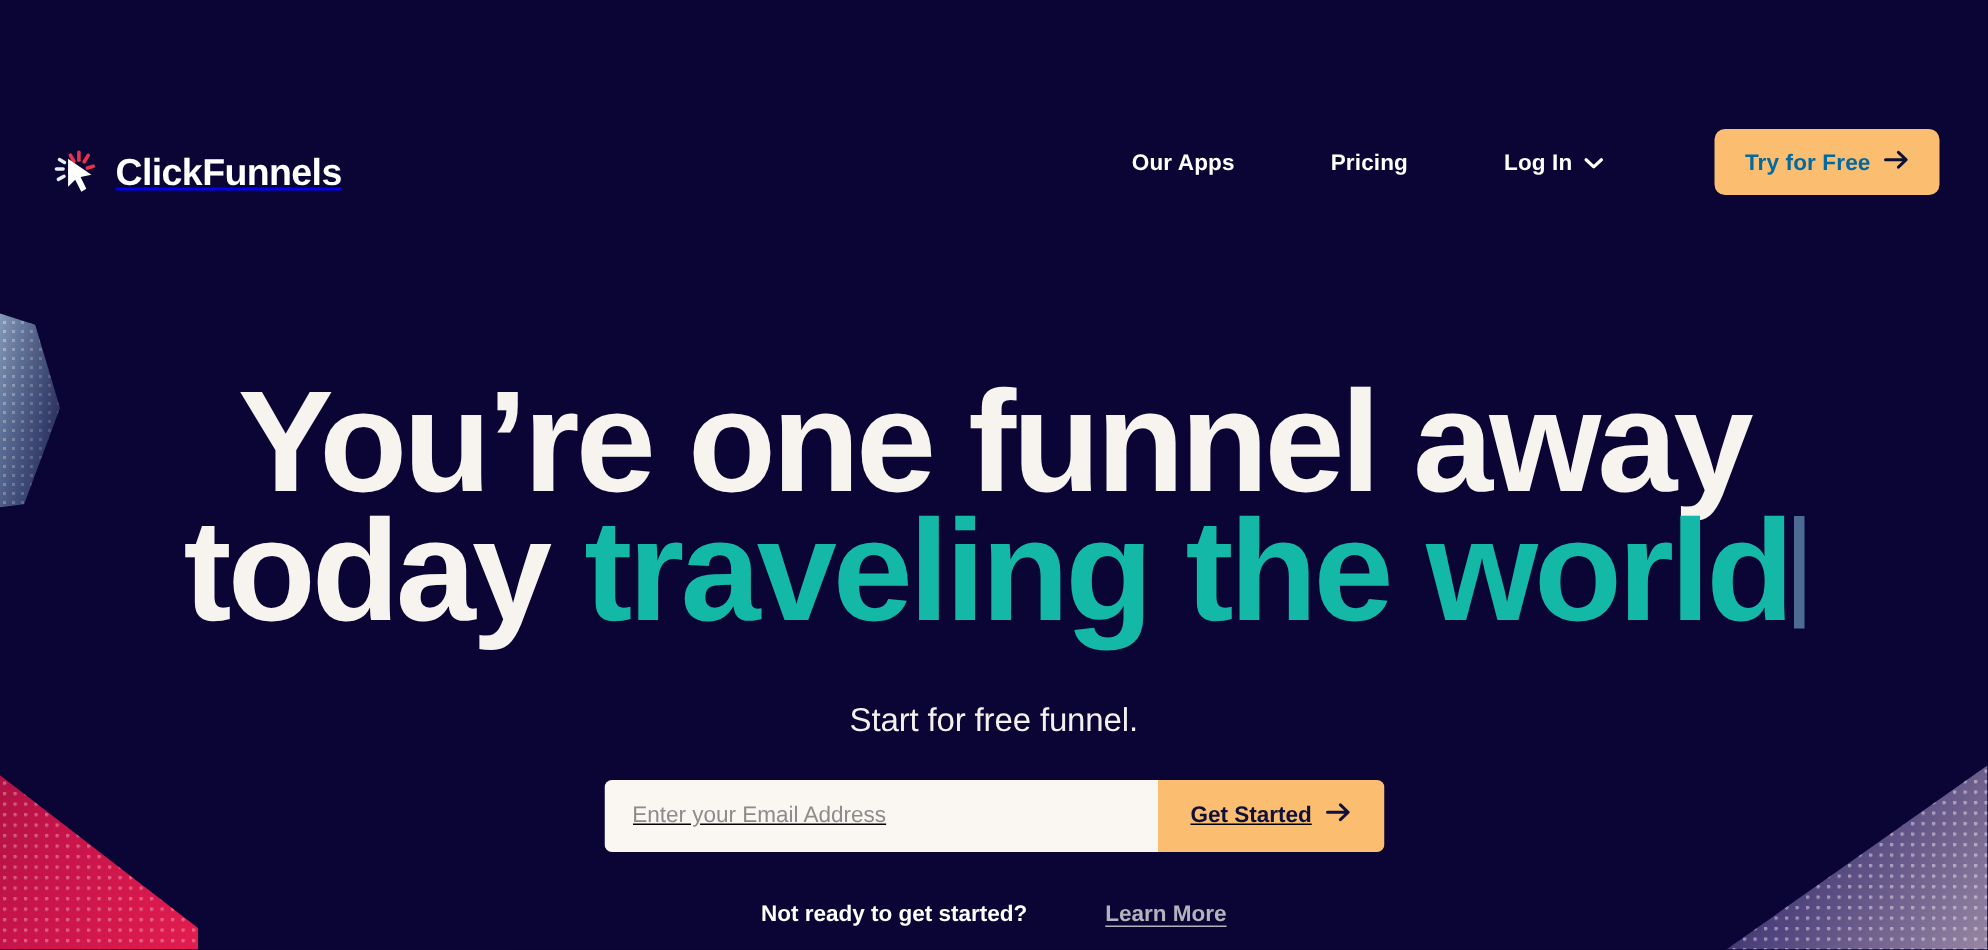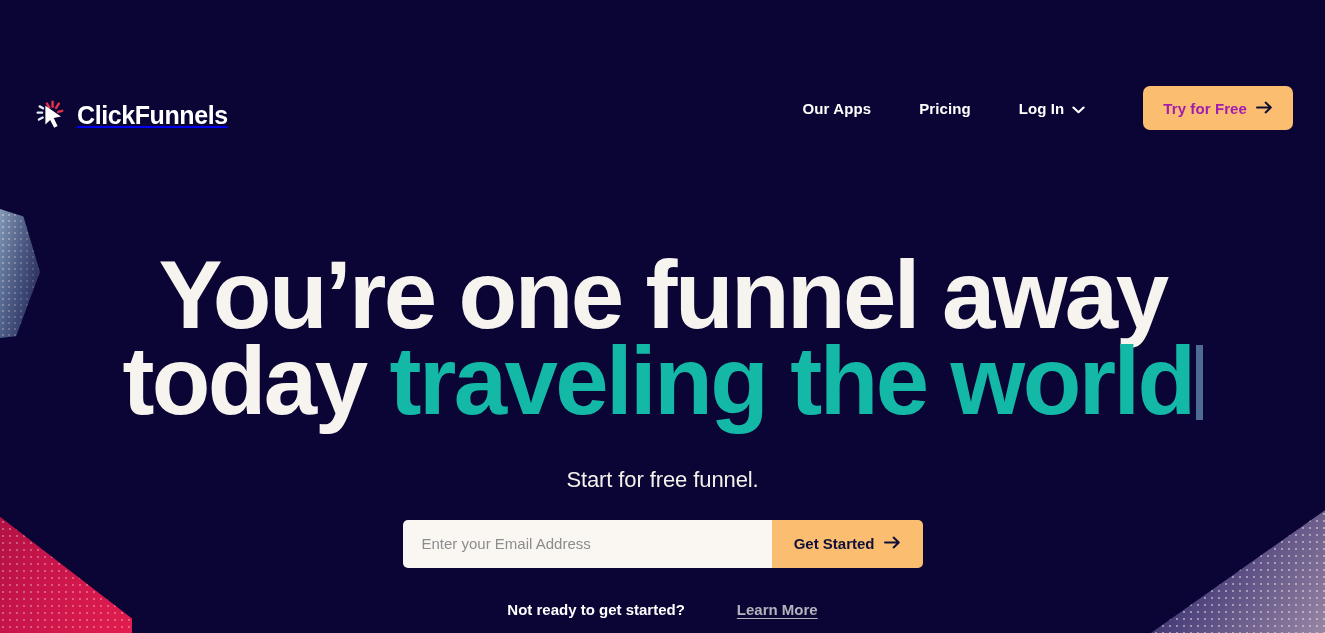--- a/index.html
+++ b/index.html
@@ -62,33 +62,33 @@
 
   .brand { display:flex; align-items:center; gap:11px; }
   .brand-icon { width:30px; height:30px; display:block; }
   .brand-name {
     color:#ffffff; font-size:25px; font-weight:bold;
     letter-spacing:-.4px; line-height:1;
   }
 
   .nav {
     margin-left:auto;
-    display:flex; align-items:center; gap:0;
+    display:flex; align-items:center; gap:16px;
   }
   .nav-link {
     color:#ffffff; font-size:15px; font-weight:bold;
     text-decoration:none; letter-spacing:.1px;
     padding:0 24px; white-space:nowrap;
     display:flex; align-items:center; gap:8px;
   }
   .chev { display:block; }
 
   .cta-btn {
     margin-left:34px;
-    background:#fbbd6f; color:#a21caf;
+    background:#fbbd6f; color:#0369a1;
     font-size:15px; font-weight:bold;
     border:none; border-radius:7px;
     height:44px; padding:0 20px;
     display:flex; align-items:center; gap:9px;
     cursor:pointer; white-space:nowrap;
     letter-spacing:.1px;
   }
 
   
   .hero {
@@ -121,21 +121,21 @@
   .subhead {
     margin-top:42px;
     color:#f4f1ec; font-size:22px; font-weight:normal;
     letter-spacing:-.1px;
   }
 
   .form-row {
     margin-top:27px;
     display:flex; align-items:stretch;
     width:520px; height:48px;
-    border-radius:5px; overflow:hidden;
+    border-radius:5px; overflow:hidden;text-decoration:underline;
   }
   .email-input {
     flex:1; border:none; outline:none;
     background:#faf7f3; color:#2b2b2b;
     font-size:15px; font-family:"Liberation Sans", sans-serif;
     padding:0 19px;
   }
   .email-input::placeholder { color:#8c8c8c; }
   .start-btn {
     background:#fbbd6f; color:#10113a;

